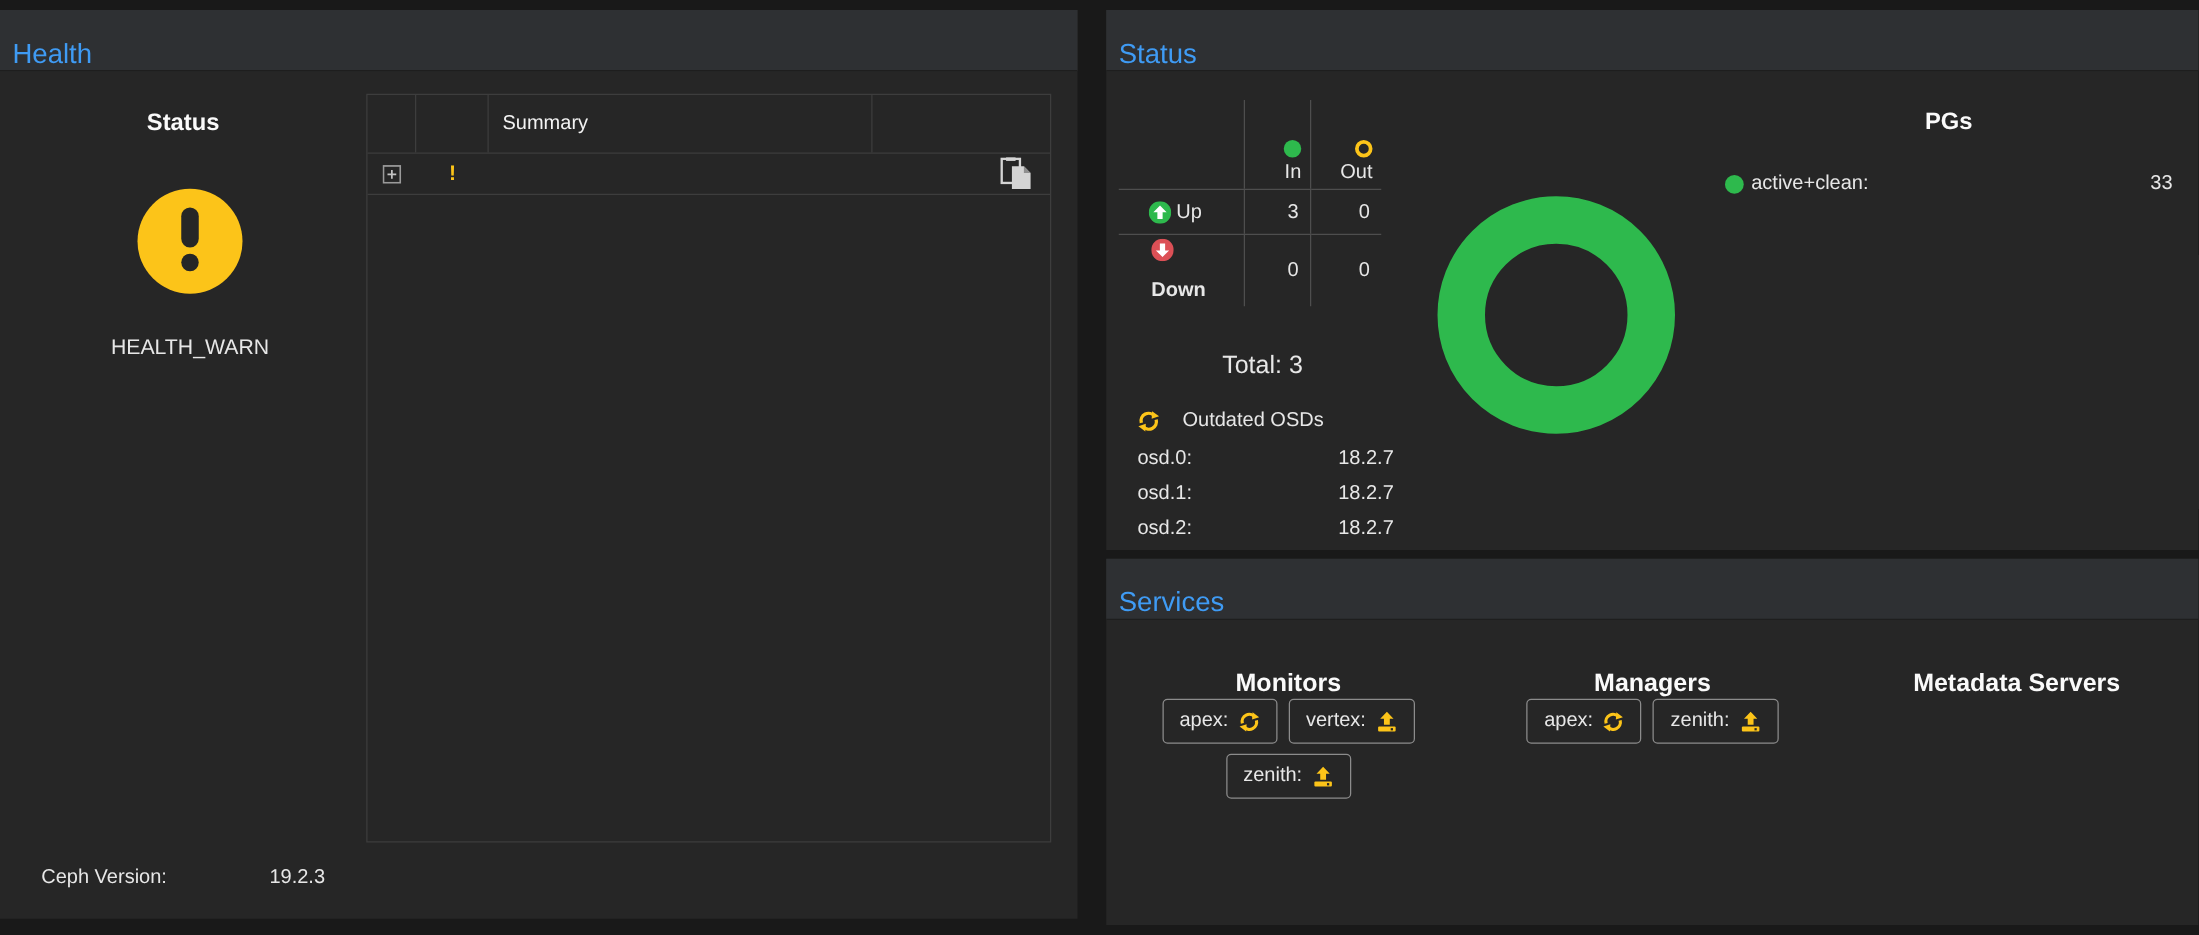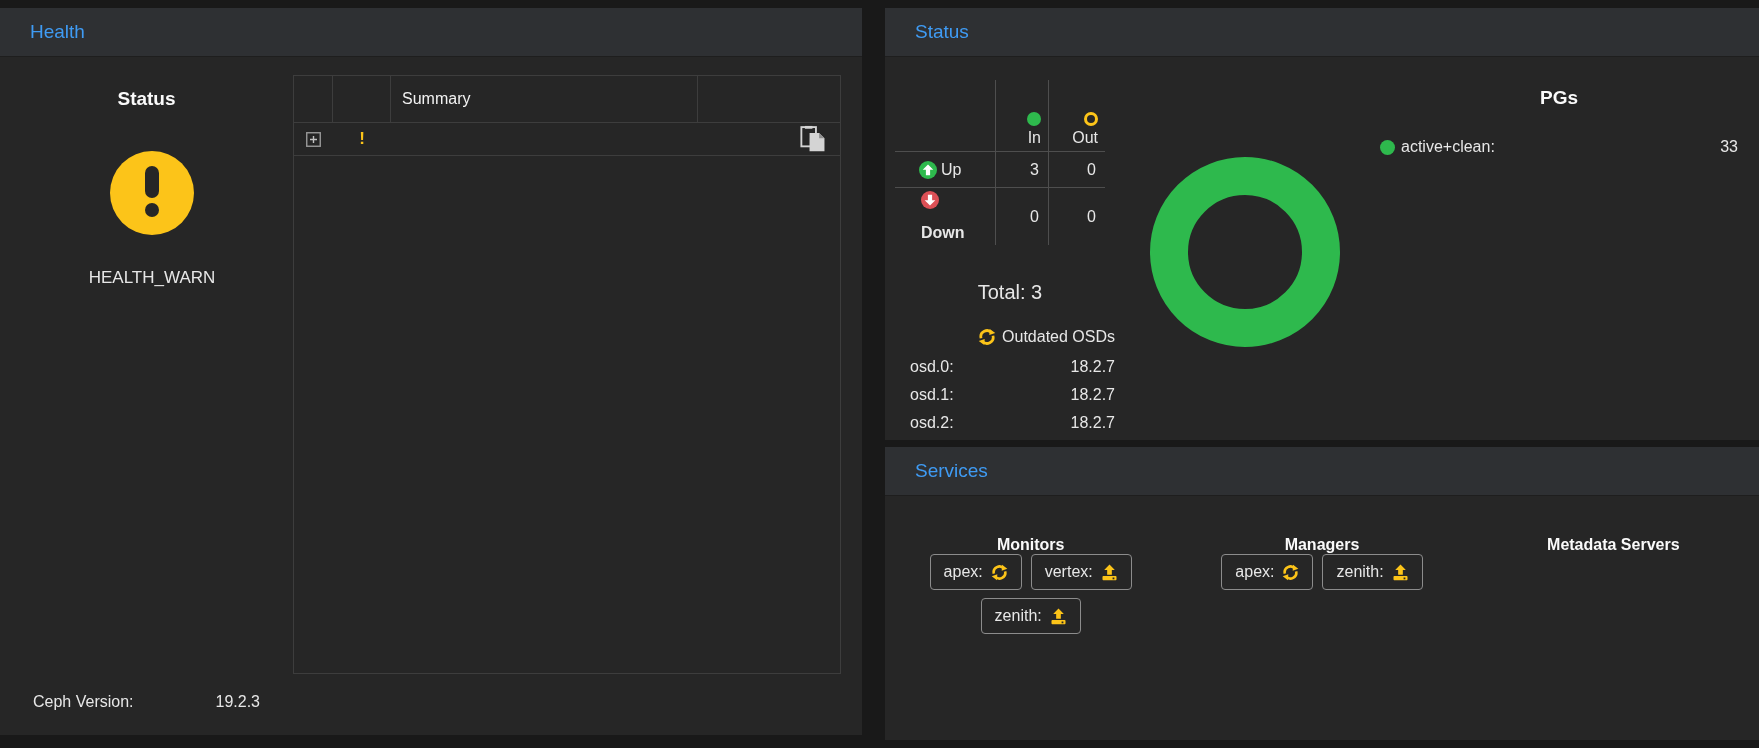--- a/index.html
+++ b/index.html
@@ -5,22 +5,22 @@
   :root{
     --bg:#191919; --panel:#262626; --phead:#2e3033; --blue:#3f9bf4;
     --text:#e7e7e7; --tborder:#3d3d3d; --gborder:#4e4e4e;
     --yellow:#fcc419; --green:#2eb94d; --red:#dc5056; --gray:#d4d4d4;
   }
   *{margin:0;padding:0;box-sizing:border-box;}
   html,body{background:var(--bg);}
   body{font-family:"Liberation Sans","DejaVu Sans",sans-serif;color:var(--text);}
   .page{position:relative;width:1759px;height:748px;background:var(--bg);overflow:hidden;}
   .panel{position:absolute;background:var(--panel);}
-  .panel-header{height:49px;background:var(--phead);display:flex;align-items:center;
-    padding-left:30px;font-size:19px;color:var(--blue);border-bottom:1px solid #1e1e1e;}
+  .panel-header{height:49px;background:var(--phead);display:flex;align-items:flex-end;
+    padding-left:10px;font-size:22px;color:var(--blue);border-bottom:1px solid #1e1e1e;}
   .panel-body{position:absolute;left:0;right:0;top:49px;bottom:0;}
 
   
   #health{left:0;top:8px;width:862px;height:727px;}
   .status-heading{position:absolute;top:31px;left:0;width:293px;text-align:center;
     font-size:19px;font-weight:bold;color:#fafafa;}
   .warn-circle{position:absolute;left:110px;top:94px;width:84px;height:84px;border-radius:50%;
     background:var(--yellow);display:flex;flex-direction:column;align-items:center;}
   .warn-bar{width:14px;height:32px;border-radius:7px;background:#262626;margin-top:15px;}
   .warn-dot{width:14px;height:14px;border-radius:50%;background:#262626;margin-top:5px;}
@@ -53,37 +53,37 @@
   .og.hline{border-top:1px solid var(--gborder);}
   .og-colhead{flex-direction:column;align-items:flex-end;justify-content:flex-end;
     padding:0 7px 4px 0;gap:3px;}
   .og-val{align-items:center;justify-content:flex-end;padding-right:9px;}
   .og-up{align-items:center;gap:4px;padding-left:24px;}
   .og-down{flex-direction:column;justify-content:center;align-items:flex-start;padding-left:26px;gap:15px;font-weight:bold;}
   .dot{width:14px;height:14px;border-radius:50%;background:var(--green);display:inline-block;}
   .ring{width:14px;height:14px;border-radius:50%;border:3px solid var(--yellow);display:inline-block;}
   .total-label{position:absolute;left:10px;top:224px;width:230px;text-align:center;font-size:20px;}
   .outdated{position:absolute;left:25px;top:271px;width:205px;font-size:16px;}
-  .outdated-title{display:flex;align-items:center;justify-content:flex-end;gap:6px;margin-bottom:7px;}
+  .outdated-title{display:flex;align-items:center;justify-content:flex-start;gap:18px;margin-bottom:7px;}
   .out-row{display:flex;justify-content:space-between;height:28px;align-items:center;}
   .donut{position:absolute;left:265px;top:100px;width:114px;height:114px;
     box-sizing:content-box;border:38px solid var(--green);border-radius:50%;}
   .pgs-title{position:absolute;left:495px;top:30px;width:358px;text-align:center;
     font-size:19px;font-weight:bold;color:#fafafa;}
   .pgs-legend{position:absolute;left:495px;top:81px;width:358px;display:flex;
     align-items:center;font-size:16px;}
   .pgs-legend .dot{margin-right:6px;width:15px;height:15px;}
   .pgs-legend .lv{margin-left:auto;}
 
   
   #services{left:885px;top:447px;width:874px;height:293px;}
   .svc-cols{position:absolute;left:0;top:40px;width:100%;display:grid;
     grid-template-columns:1fr 1fr 1fr;}
   .svc-col{display:flex;flex-direction:column;align-items:center;}
-  .svc-title{font-size:16px;font-weight:bold;color:#fafafa;}
+  .svc-title{font-size:20px;font-weight:bold;color:#fafafa;}
   .svc-row{display:flex;gap:9px;}
   .svc-row2{display:flex;margin-top:8px;}
   .svc-btn{display:inline-flex;align-items:center;gap:8px;padding:8px 13px;
     background:var(--panel);border:1px solid #8c8c8c;border-radius:4px;
     color:var(--text);font-size:16px;font-family:inherit;cursor:pointer;}
   .svc-btn svg{display:block;}
 </style>
 </head>
 <body>
 

